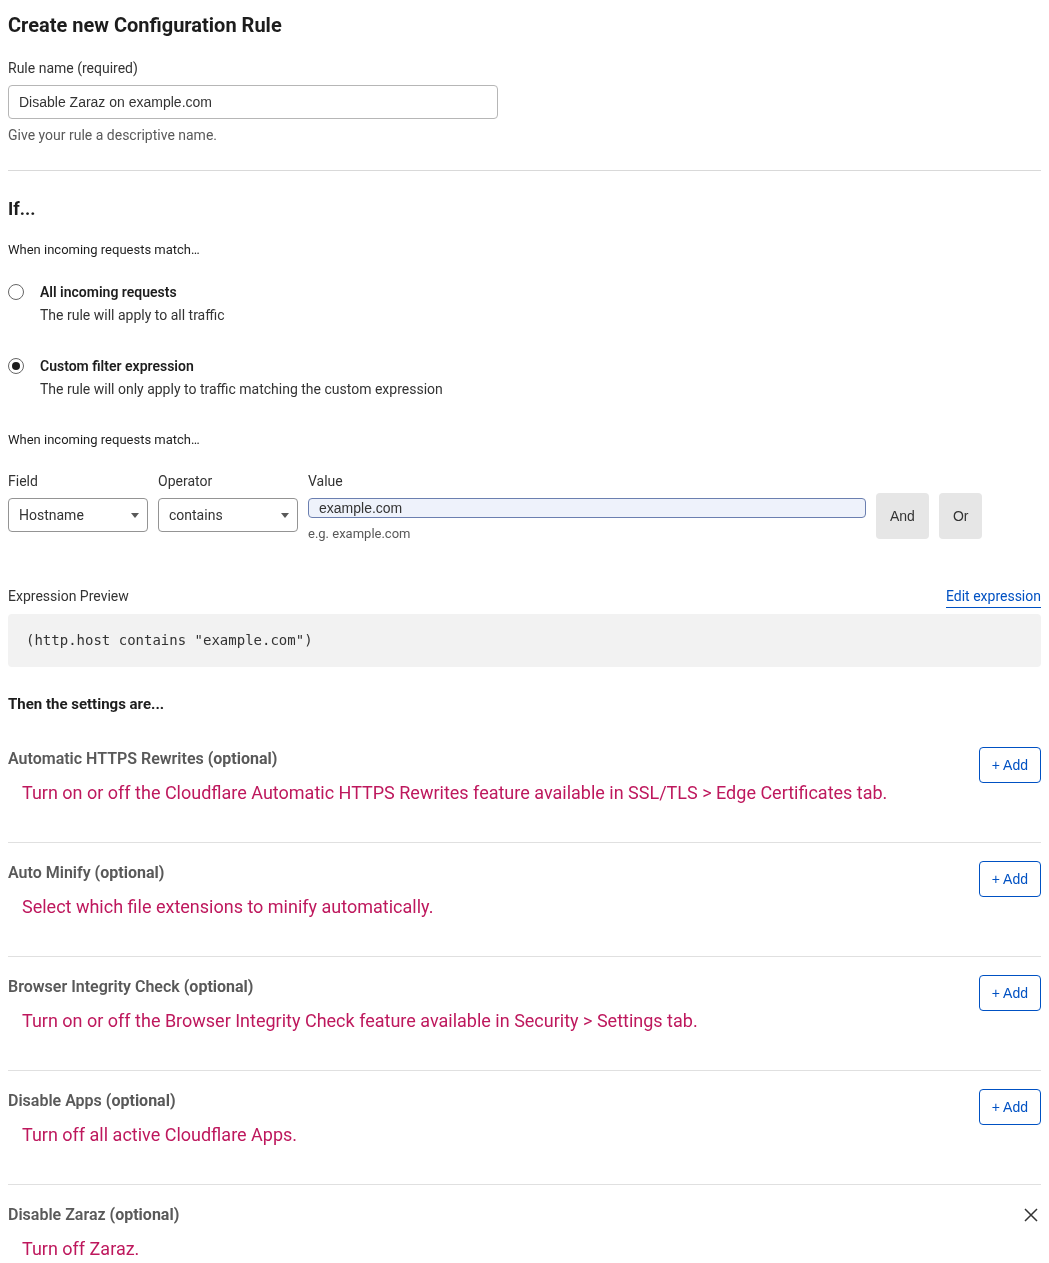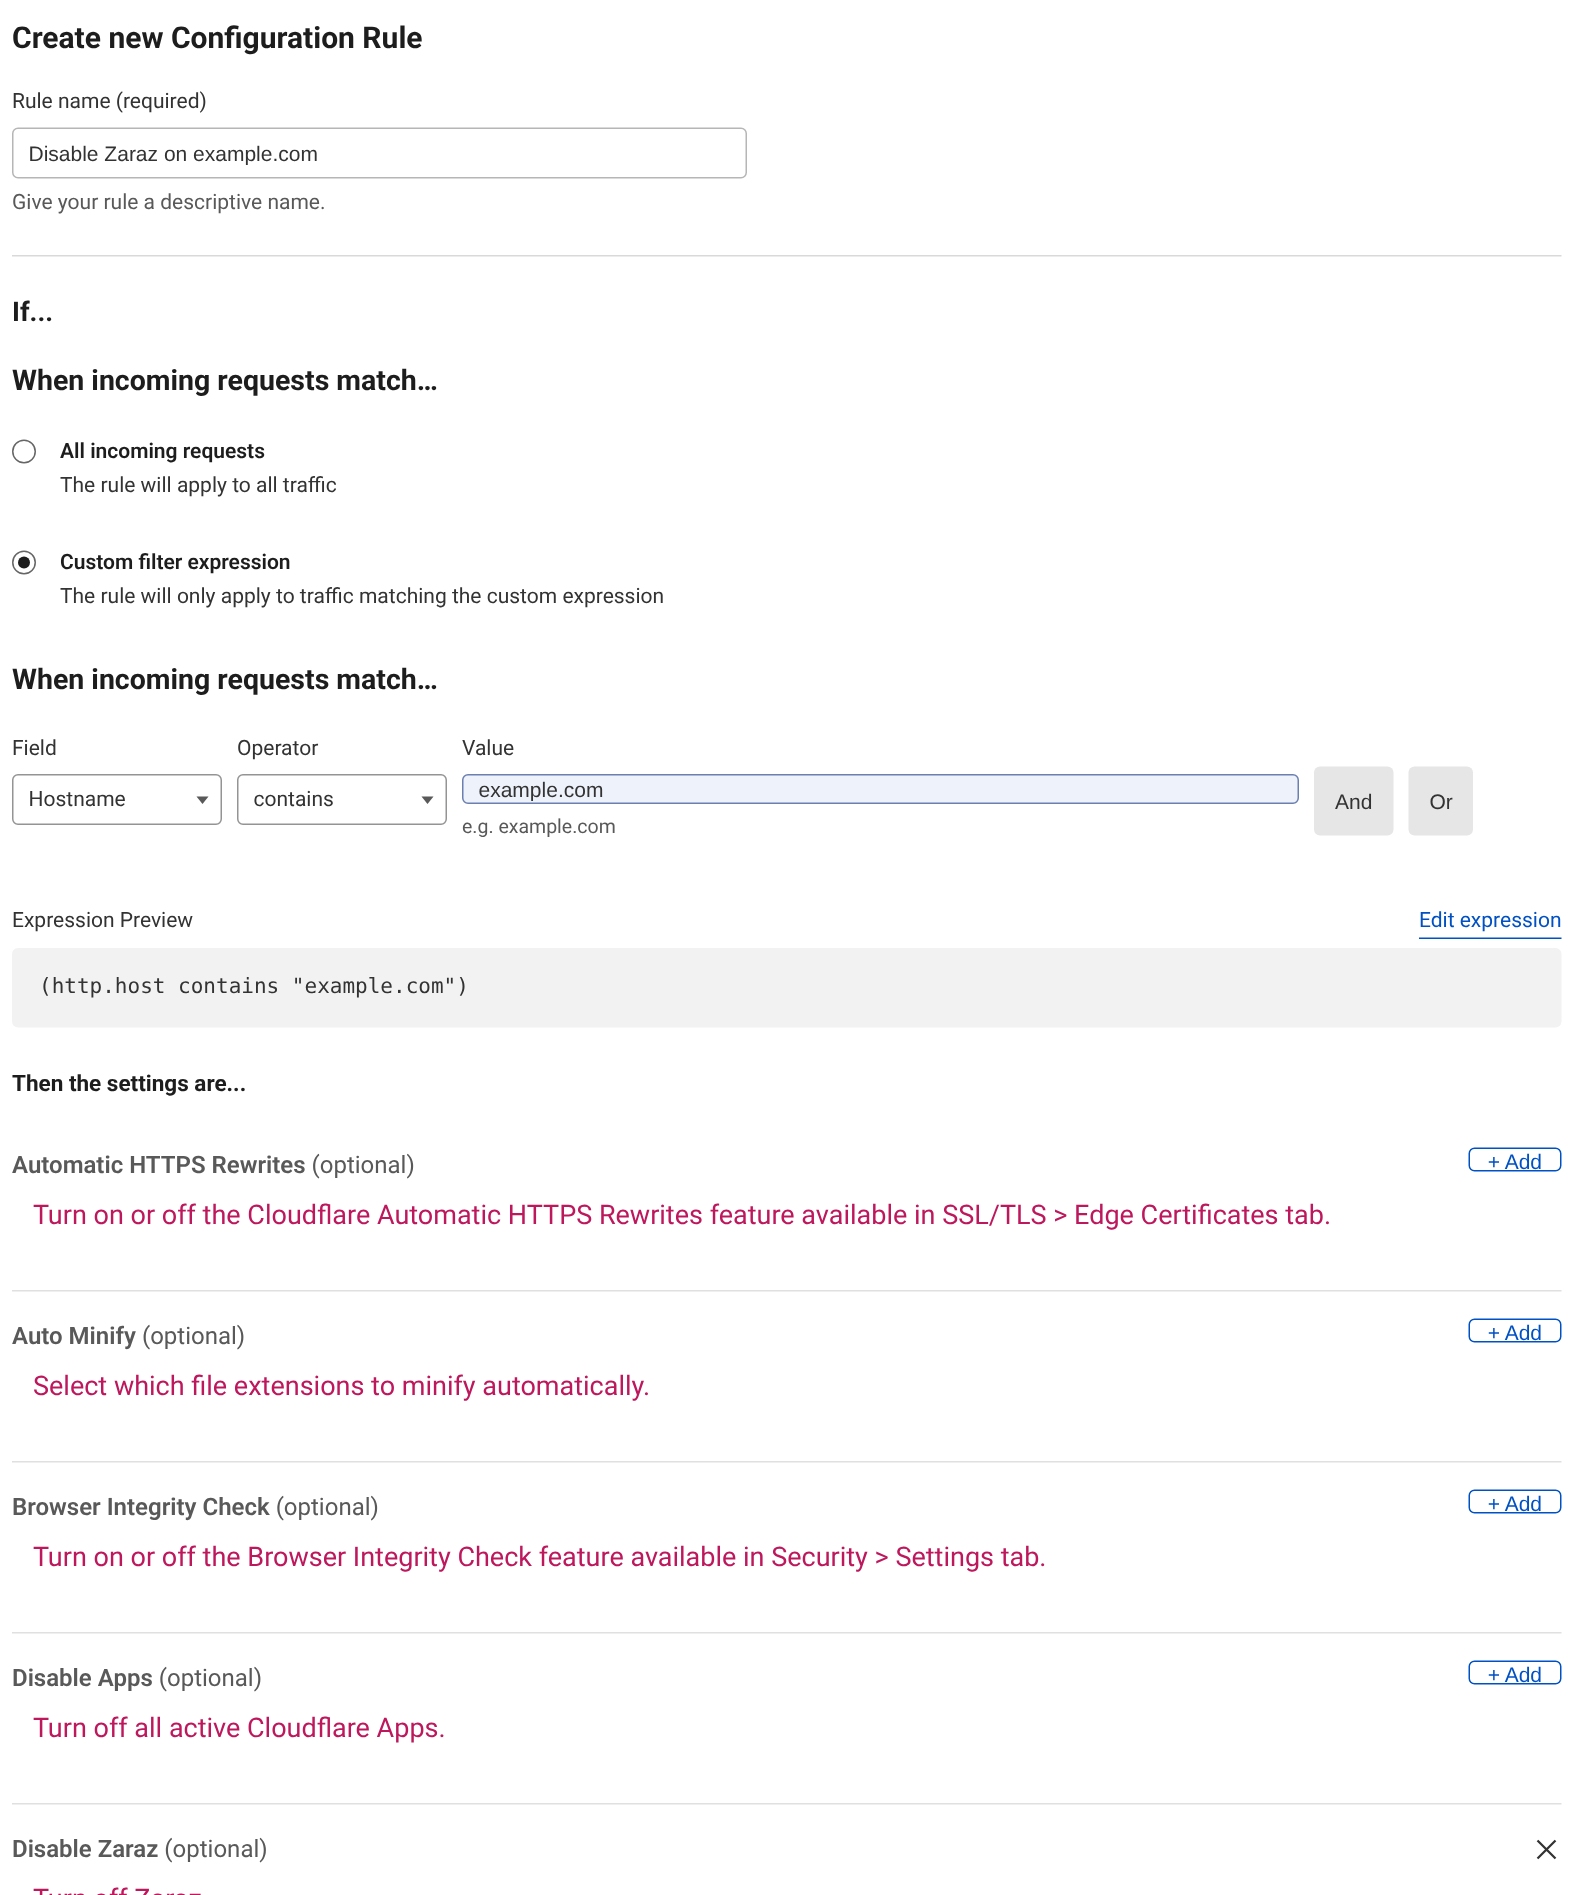--- a/index.html
+++ b/index.html
@@ -41,22 +41,22 @@
     border: none;
     border-top: 1px solid #d9d9d9;
     margin: 24px 0;
   }
   h2.if-heading {
     font-size: 18px;
     font-weight: 700;
     margin-bottom: 18px;
   }
   .sub-heading {
-    font-size: 19px;
-    font-weight: 700;
+    font-size: 13px;
+    font-weight: 400;
     margin-bottom: 22px;
   }
   .radio-row {
     display: flex;
     align-items: flex-start;
     gap: 16px;
     margin-bottom: 30px;
   }
   .radio-outer {
     width: 16px;
@@ -180,29 +180,29 @@
     align-items: flex-start;
   }
   .setting-row.last { border-bottom: none; padding-bottom: 10px; }
   .setting-title {
     font-size: 16px;
     color: #595959;
     font-weight: 600;
     margin-bottom: 8px;
   }
   .setting-title .optional {
-    font-weight: 400;
+    font-weight: 700;
   }
   .setting-desc {
     font-size: 18px;
     color: #be185d;
     margin-left: 14px;
   }
   .add-btn {
-    height: 16px;
+    height: 36px;
     padding: 0 12px;
     border: 1px solid #0051c3;
     border-radius: 4px;
     background: #fff;
     color: #0051c3;
     font-size: 14px;
     cursor: pointer;
     white-space: nowrap;
   }
   .close-x {

